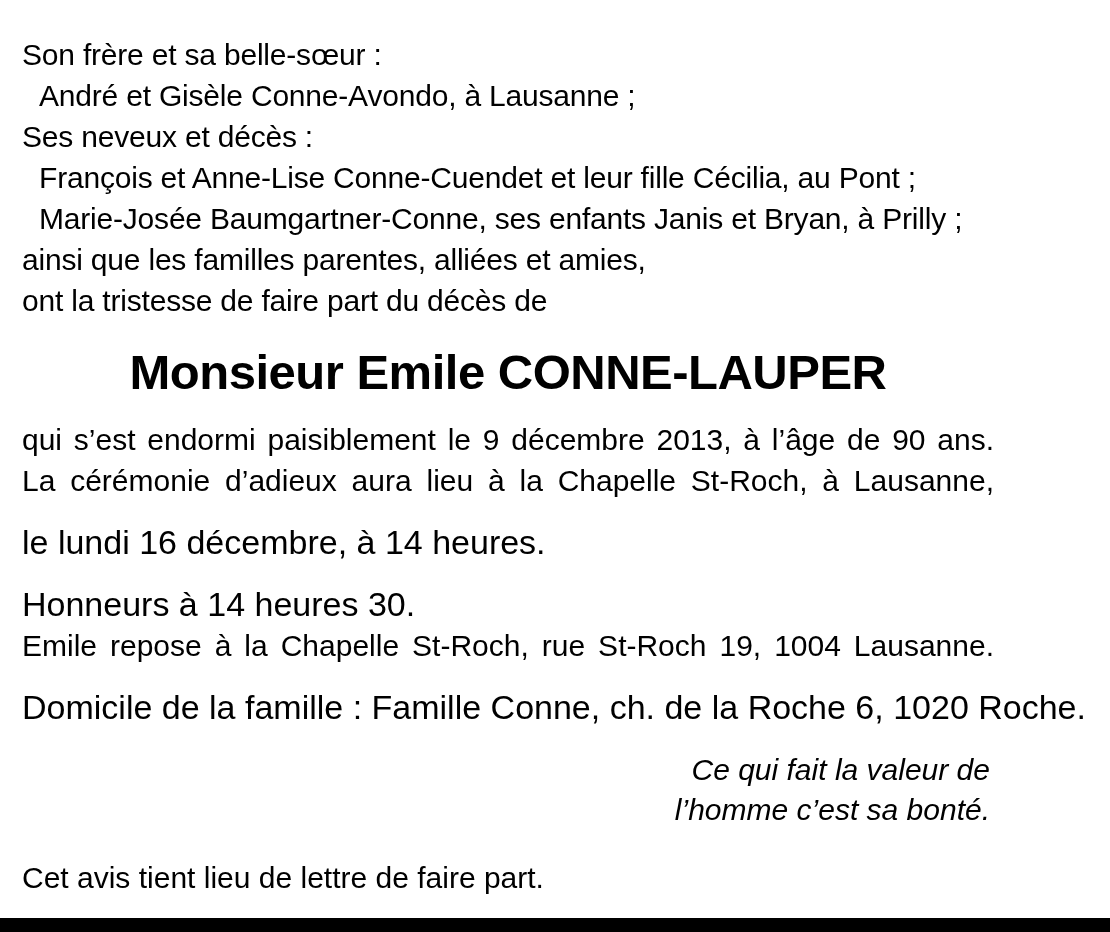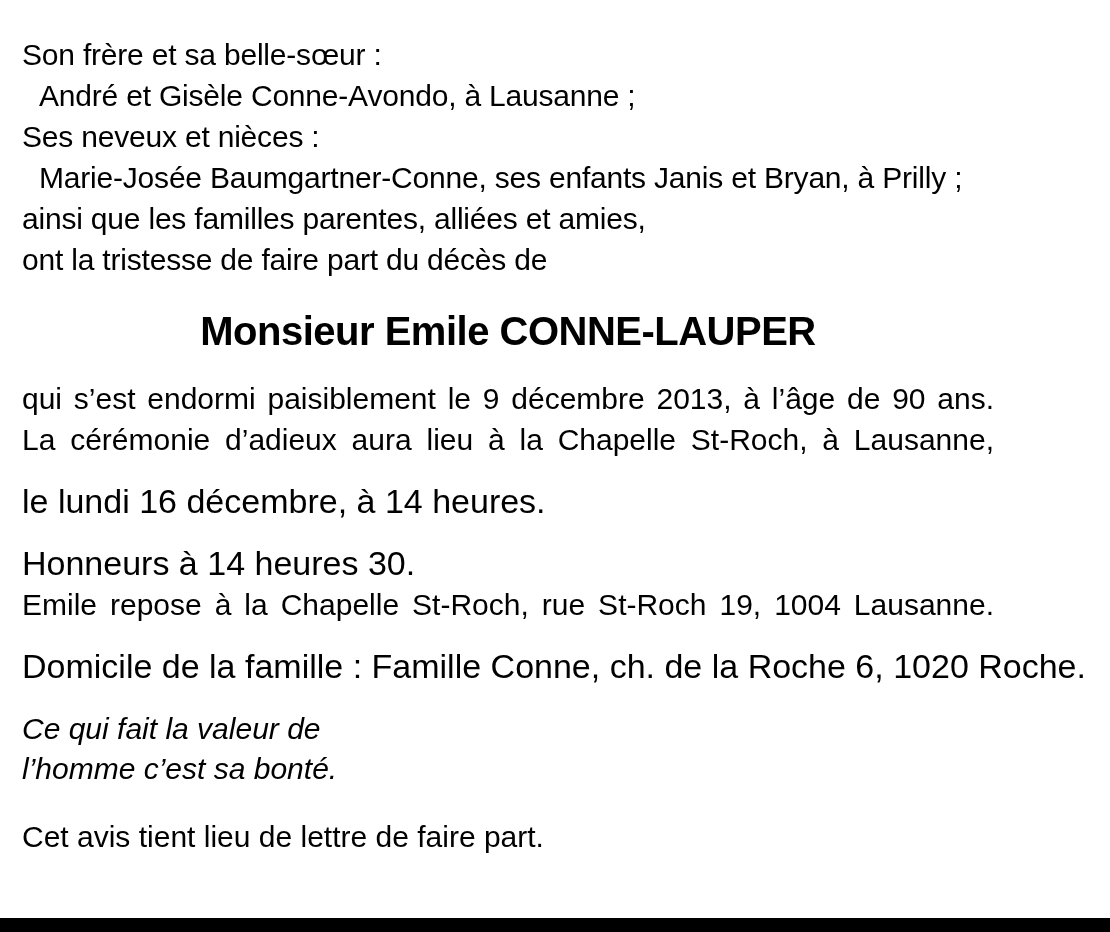--- a/index.html
+++ b/index.html
@@ -41,21 +41,21 @@
   }
   .bold {
     font-weight: normal;
   }
   .name-block {
     text-align: center;
     margin-top: 22px;
     margin-bottom: 18px;
   }
   .deceased-name {
-    font-size: 40px;
+    font-size: 49px;
     font-weight: bold;
     letter-spacing: -0.5px;
     line-height: 58px;
     white-space: nowrap;
   }
   .body-block {
     margin-top: 6px;
   }
   .justified {
     font-size: 30px;
@@ -65,42 +65,43 @@
     white-space: normal;
   }
   .plain {
     font-size: 34px;
     line-height: 41px;
     white-space: nowrap;
     margin-top: 21px;
   }
   .quote {
     margin-top: 22px;
-    text-align: left;
+    text-align: right;
     font-style: italic;
     font-size: 30px;
     line-height: 40px;
     padding-right: 4px;
   }
   .footer {
     margin-top: 28px;
     text-align: left;
     font-size: 30px;
     line-height: 40px;
   }
 </style>
 </head>
 <body>
 
 <div class="notice">
 
   <div id="intro-block">
       <div class="line"><span>Son frère et sa belle-sœur :</span></div>
       <div class="line indent"><span>André et Gisèle </span><span class="bold">Conne-Avondo</span><span>, à Lausanne ;</span></div>
-      <div class="line"><span>Ses neveux et nièces :</span></div>
+      <div class="line"><span>Ses neveux et décès :</span></div>
+      <div class="line indent"><span>François et Anne-Lise </span><span class="bold">Conne-Cuendet</span><span> et leur fille Cécilia, au Pont ;</span></div>
       <div class="line indent"><span>Marie-Josée </span><span class="bold">Baumgartner-Conne</span><span>, ses enfants Janis et Bryan, à Prilly ;</span></div>
       <div class="line"><span>ainsi que les familles parentes, alliées et amies,</span></div>
       <div class="line"><span>ont la tristesse de faire part du décès de</span></div>
     </div>
 
   <div class="name-block">
     <div class="deceased-name">Monsieur Emile CONNE-LAUPER</div>
   </div>
 
   <div class="body-block" id="body-block">

